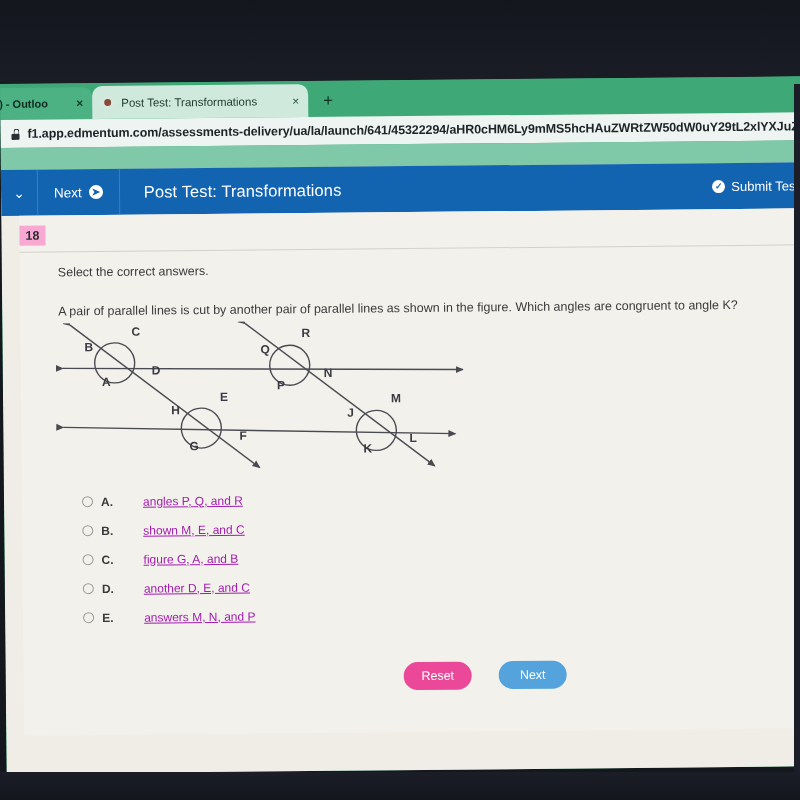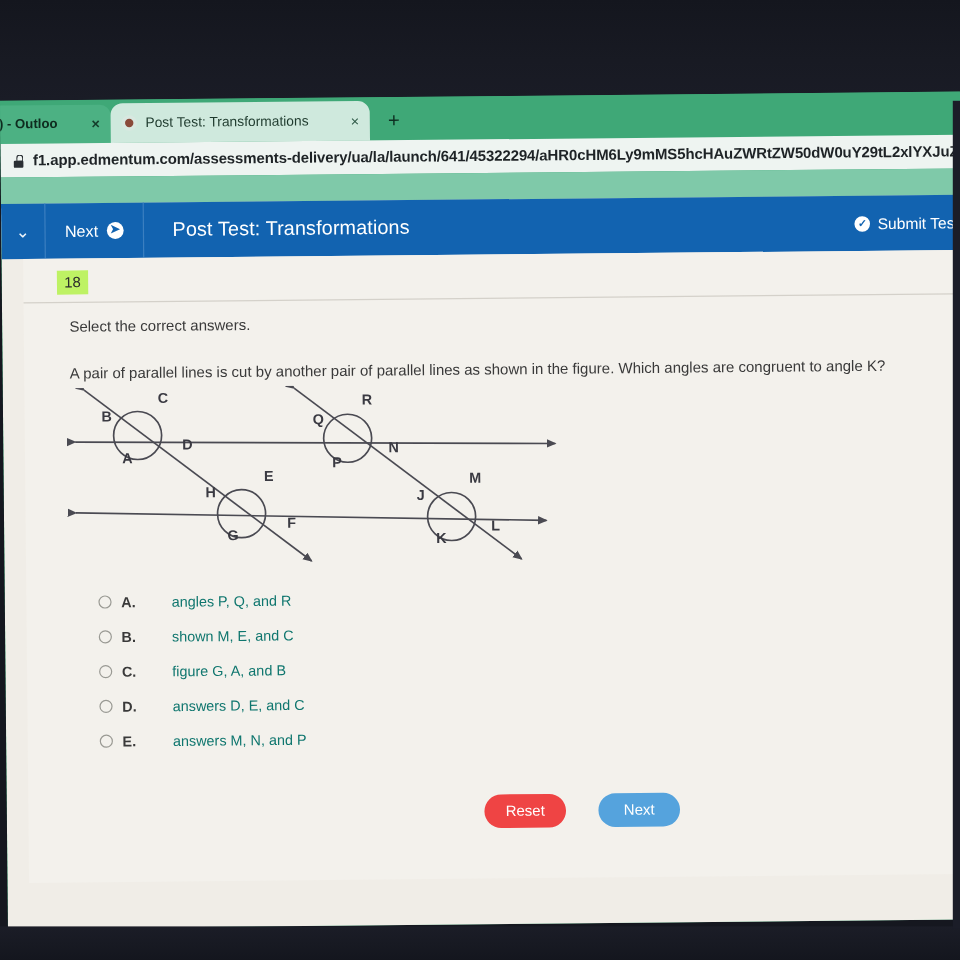--- a/index.html
+++ b/index.html
@@ -226,25 +226,25 @@
 
   
   #question-panel {
     position: absolute;
     left: 18px; top: 46px;
     width: 776px; height: 520px;
     background: #f3f1ec;
   }
   #question-number-badge {
     position: absolute;
-    left: 28px; top: 10px;
+    left: 0; top: 10px;
     min-width: 26px; height: 20px;
-    background: #bef264;
+    background: #f9a8d4;
     color: #2c2c2c;
-    font-size: 12.5px; font-weight: 400;
+    font-size: 12.5px; font-weight: 700;
     text-align: center;
     line-height: 20px;
     padding: 0 6px;
   }
   #panel-divider {
     position: absolute;
     left: 0; top: 36px; width: 776px; height: 1px;
     background: #d4d1ca;
   }
   #instruction-text {
@@ -292,40 +292,41 @@
   }
   .option-letter {
     width: 42px;
     margin-left: 8px;
     font-size: 12px;
     font-weight: 700;
     color: #3a3a3a;
   }
   .option-text {
     font-size: 12px;
-    color: #0f766e;
+    color: #a21caf;
+    text-decoration: underline;
   }
 
   
   #action-buttons {
     position: absolute;
     left: 380px; top: 450px;
     display: flex;
     gap: 27px;
   }
   .pill-button {
     width: 68px; height: 28px;
     border-radius: 16px;
     border: none;
     color: #ffffff;
     font-size: 12.5px;
     font-family: "Liberation Sans", sans-serif;
     cursor: pointer;
   }
-  #reset-button { background: #ef4444; }
+  #reset-button { background: #ec4899; }
   #next-bottom-button { background: #55a3dd; }
 </style>
 </head>
 <body>
 
 <div id="photo-frame">
 
   <div id="bezel-top"></div>
 
   <div id="browser">
@@ -433,21 +434,21 @@
               <span class="option-text">shown M, E, and C</span>
             </div>
             <div class="option-row">
               <span class="radio"></span>
               <span class="option-letter">C.</span>
               <span class="option-text">figure G, A, and B</span>
             </div>
             <div class="option-row">
               <span class="radio"></span>
               <span class="option-letter">D.</span>
-              <span class="option-text">answers D, E, and C</span>
+              <span class="option-text">another D, E, and C</span>
             </div>
             <div class="option-row">
               <span class="radio"></span>
               <span class="option-letter">E.</span>
               <span class="option-text">answers M, N, and P</span>
             </div>
           </div>
 
         <div id="action-buttons">
           <button class="pill-button" id="reset-button">Reset</button>

